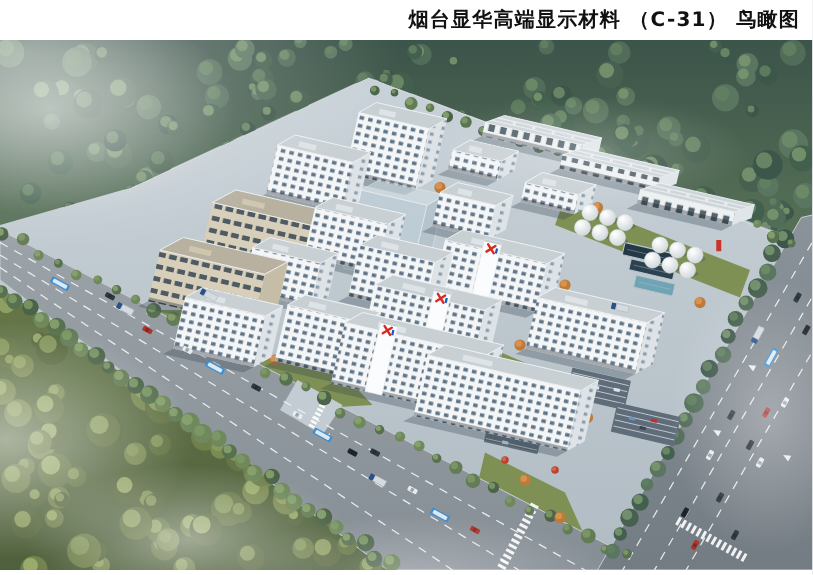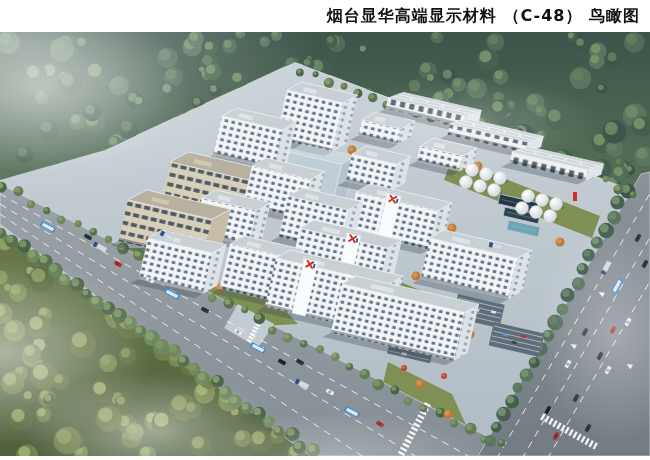--- a/index.html
+++ b/index.html
@@ -9,21 +9,21 @@
             display:flex;align-items:center;justify-content:flex-end;box-sizing:border-box;padding-right:10px;}
   .titlebar h1{margin:0;font-size:16px;font-weight:bold;color:#111111;letter-spacing:1px;white-space:nowrap;}
   .scene{position:absolute;left:0;top:32px;width:650px;height:424px;background:#b3bdc4;}
   .scene svg{display:block;}
 </style>
 </head>
 <body>
 
 <div class="stage">
   <div class="titlebar">
-    <h1>烟台显华高端显示材料 （C-48） 鸟瞰图</h1>
+    <h1>烟台显华高端显示材料 （C-31） 鸟瞰图</h1>
   </div>
   <div class="scene">
     <svg id="scene-svg" width="650" height="424" viewBox="0 0 650 424">
         <defs>
           <linearGradient id="gCampus" x1="0" y1="0" x2="0" y2="1">
             <stop offset="0" stop-color="#c9d2d8"></stop>
             <stop offset="1" stop-color="#b0bbc3"></stop>
           </linearGradient>
           <linearGradient id="gTop" x1="0" y1="0" x2="0" y2="1">
             <stop offset="0" stop-color="#3c544a"></stop>

